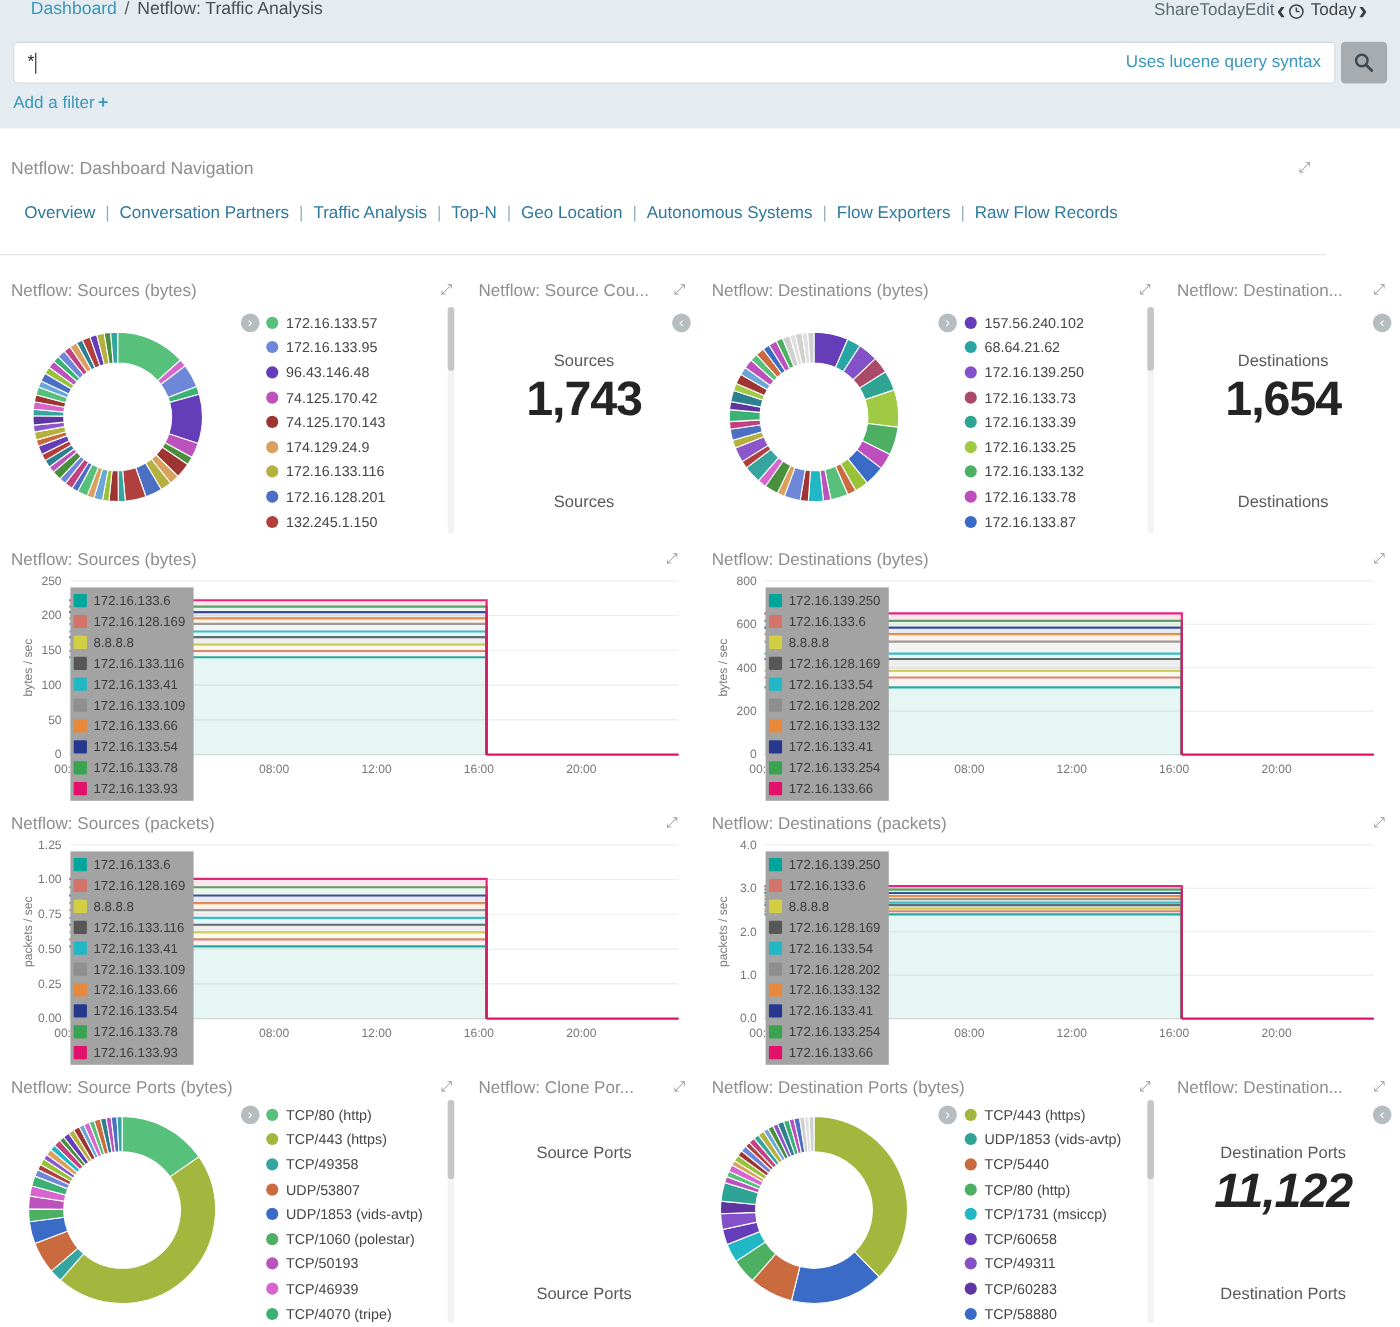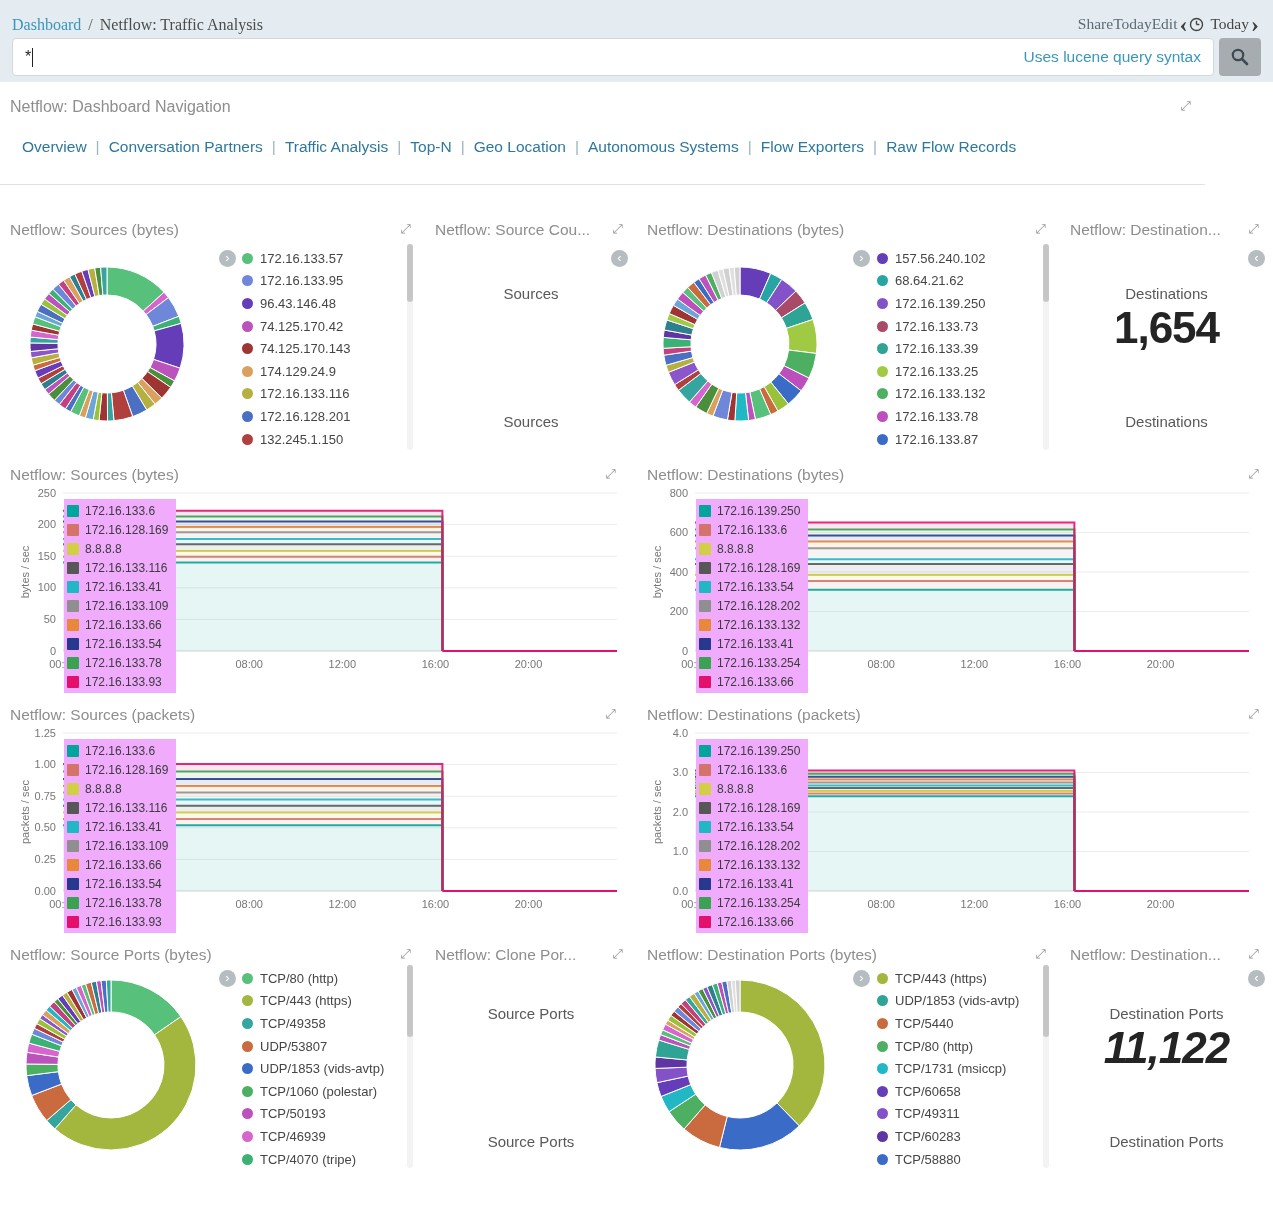--- a/index.html
+++ b/index.html
@@ -1,20 +1,20 @@
 <!DOCTYPE html>
 <html><head>
 <meta charset="utf-8">
 <style>
   html,body{margin:0;padding:0;overflow:hidden;background:#fff;}
   body{width:1273px;height:1206px;font-family:"Liberation Sans",sans-serif;-webkit-font-smoothing:antialiased;}
   a{cursor:pointer;text-decoration:none;}
   
   .chrome{background:#e4ecf1;padding-bottom:6px;}
-  .topbar{height:34px;display:flex;justify-content:space-between;align-items:flex-end;padding:0 12px;font-family:Liberation Serif, serif;}
+  .topbar{height:34px;display:flex;justify-content:space-between;align-items:flex-start;padding:0 28px;}
   .breadcrumb{font-size:16px;color:#5a5a5a;display:flex;align-items:center;gap:7px;}
   .breadcrumb a{color:#3a96bb;}
   .bc-page{color:#4c4c4c;}
   .top-actions{display:flex;align-items:center;font-size:15.5px;color:#5c6a73;}
   .top-actions a{color:#5c6a73;}
   .chev{font-size:24px;line-height:20px;color:#3f3f3f;font-weight:bold;cursor:pointer;padding:0 2px;}
   .timepicker{display:flex;align-items:center;gap:6px;cursor:pointer;color:#444;}
   .querybar{display:flex;align-items:center;padding:4px 12px 0 12px;gap:5px;}
   .query-input-wrap{flex:1;background:#fff;border:1px solid #d2d9de;border-radius:4px;height:36px;display:flex;align-items:center;padding:0 12px;cursor:text;}
   .query-text{font-size:16px;color:#1d1d1d;}
@@ -36,21 +36,21 @@
   .nav-link{color:#2d789e;margin:0 9px;}
   .nav-link:first-child{margin-left:0;}
   .nav-sep{color:#9ab3bf;}
   .donut,.area{position:absolute;}
   .circle-btn{position:absolute;width:17px;height:17px;border-radius:50%;background:#b6bdc1;color:#fff;font-size:13px;line-height:16px;text-align:center;cursor:pointer;user-select:none;}
   .dlg{position:absolute;}
   .dlg .lg-item{display:flex;align-items:center;height:22.6px;font-size:13px;color:#454545;cursor:pointer;white-space:nowrap;}
   .dlg .sw{flex:none;margin-right:7px;}
   .sw.dot{width:11px;height:11px;border-radius:50%;}
   .sw.sq{width:12px;height:12px;border-radius:1px;}
-  .area-legend{position:absolute;background:#f0abfc;padding:2px 8px 2px 3px;z-index:5;}
+  .area-legend{position:absolute;background:#a3a3a3;padding:2px 8px 2px 3px;z-index:5;}
   .area-legend .lg-item{display:flex;align-items:center;height:19px;font-size:12px;color:#3c3c3c;cursor:pointer;white-space:nowrap;}
   .area-legend .sw{flex:none;margin-right:6px;}
   .scrollbar{position:absolute;width:6px;background:#f3f3f3;border-radius:3px;}
   .scroll-thumb{position:absolute;left:0;width:6px;background:#c6c6c6;border-radius:3px;cursor:pointer;}
   .metric-heading,.metric-label{position:absolute;left:0;width:100%;text-align:center;font-size:15px;color:#595959;}
   .metric-value{position:absolute;left:0;width:100%;text-align:center;font-size:44px;font-weight:700;color:#242424;letter-spacing:-1px;}
   svg text.tick{fill:#777;font-size:11px;font-family:"Liberation Sans",sans-serif;}
 </style>
 </head>
 <body>
@@ -84,25 +84,28 @@
       <span class="caret"></span>
       <a class="lucene-link">Uses lucene query syntax</a>
     </div>
     <button class="search-btn">
       <svg width="20" height="20" viewBox="0 0 20 20">
           <circle cx="8" cy="8" r="5.2" fill="none" stroke="#3b4a54" stroke-width="2.2"></circle>
           <line x1="12" y1="12" x2="17" y2="17" stroke="#3b4a54" stroke-width="2.6" stroke-linecap="round"></line>
         </svg>
     </button>
   </div>
+  <div class="filterbar">
+    <a><span>Add a filter</span><span class="plus-icon">+</span></a>
+  </div>
 </div>
 
 <div class="content">
 
-  <div class="panel nav-panel" style="left:0;top:4px;width:1205px;height:99px;text-align:center;">
+  <div class="panel nav-panel" style="left:0;top:16px;width:1205px;height:99px;text-align:center;">
     <div class="phead" style="padding-top:12px;">
       <span class="ptitle">Netflow: Dashboard Navigation</span>
       <span class="expand-icon">⤢</span>
     </div>
     <div id="nav-links" class="nav-links"><a class="nav-link">Overview</a><span class="nav-sep">|</span><a class="nav-link">Conversation Partners</a><span class="nav-sep">|</span><a class="nav-link">Traffic Analysis</a><span class="nav-sep">|</span><a class="nav-link">Top-N</a><span class="nav-sep">|</span><a class="nav-link">Geo Location</a><span class="nav-sep">|</span><a class="nav-link">Autonomous Systems</a><span class="nav-sep">|</span><a class="nav-link">Flow Exporters</a><span class="nav-sep">|</span><a class="nav-link">Raw Flow Records</a></div>
   </div>
 
   <div class="panel" style="left:0;top:132px;width:425px;height:238px;">
     <div class="phead">
       <span class="ptitle">Netflow: Sources (bytes)</span>
@@ -202,20 +205,21 @@
       </div>
   </div>
 
   <div class="panel" style="left:425px;top:132px;width:212px;height:238px;">
     <div class="phead">
       <span class="ptitle">Netflow: Source Cou...</span>
       <span class="expand-icon">⤢</span>
     </div>
     <span class="circle-btn" style="left:186px;top:36px;">‹</span>
     <div class="metric-heading" style="top:71px;">Sources</div>
+    <div class="metric-value" style="top:89px;">1,743</div>
     <div class="metric-label" style="top:199px;">Sources</div>
   </div>
 
   <div class="panel" style="left:637px;top:132px;width:423px;height:238px;">
     <div class="phead">
       <span class="ptitle">Netflow: Destinations (bytes)</span>
       <span class="expand-icon">⤢</span>
     </div>
     <svg class="donut" style="left:25px;top:52px;" viewBox="0 0 156 156" width="156" height="156">
         <path d="M 78.00 1.00 A 77 77 0 0 1 108.72 7.39 L 97.55 33.07 A 49 49 0 0 0 78.00 29.00 Z" fill="#663db8" stroke="#fff" stroke-width="1"></path>

